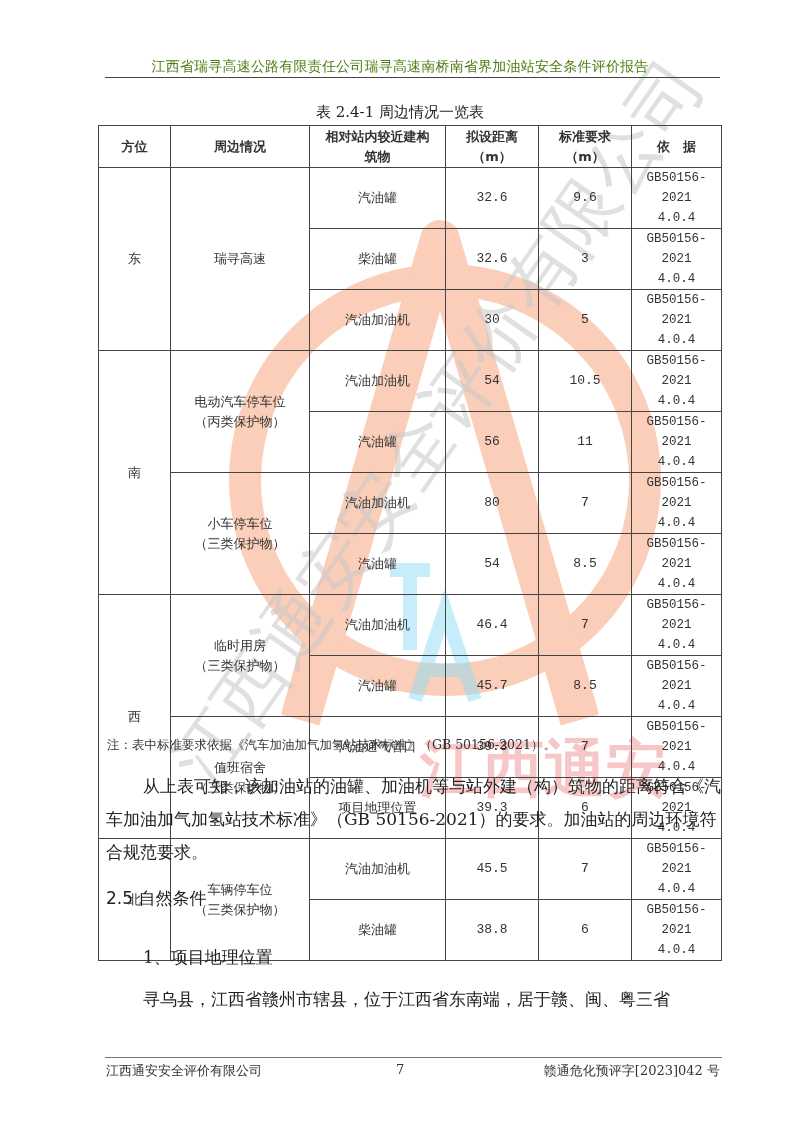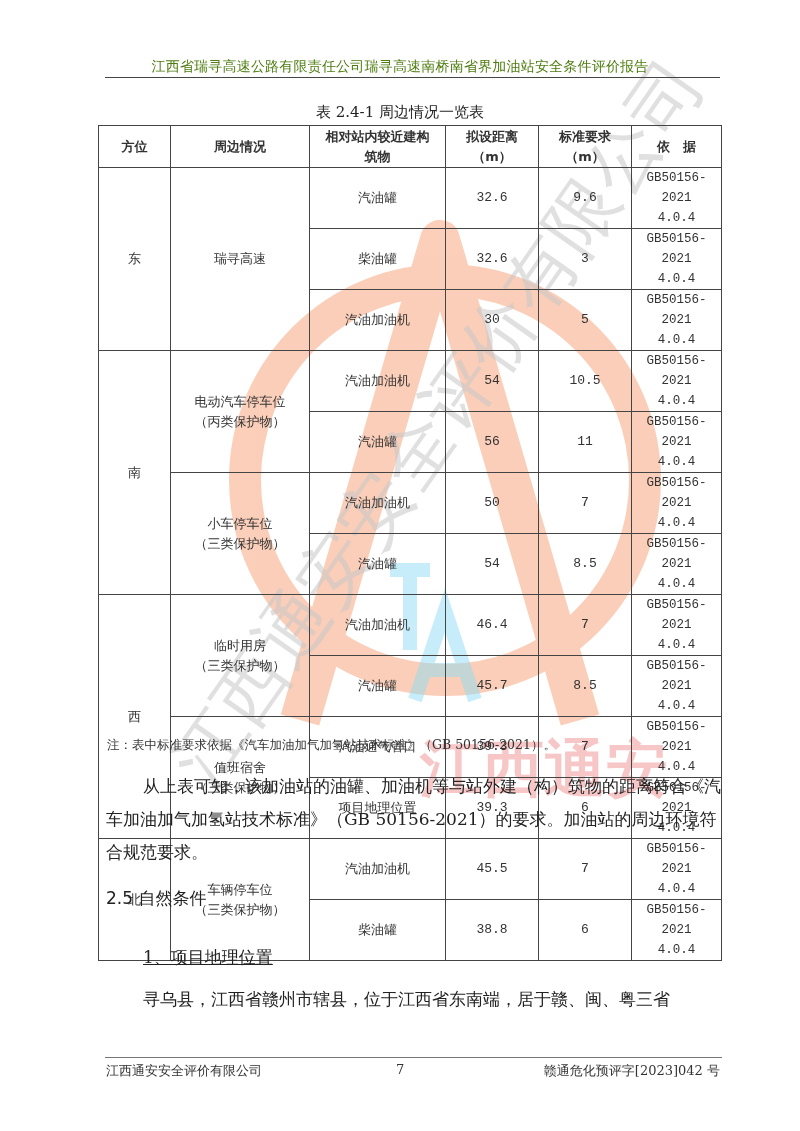--- a/index.html
+++ b/index.html
@@ -18,21 +18,21 @@
   table.survey th { height:41px; font-weight:bold;
                  font-family:"DejaVu Sans","Liberation Sans",sans-serif; font-size:13px; line-height:20px; }
   table.survey td { height:41.6px; line-height:20px; }
   td.basis { font-family:"Liberation Mono","DejaVu Sans Mono",monospace; font-size:12.5px; line-height:21px; }
   td.num { font-family:"Liberation Mono","DejaVu Sans Mono",monospace; font-size:13px; }
   .note { position:absolute; left:107px; top:737px; font-size:12.5px; color:#333; }
   .para { position:absolute; left:106px; width:620px; font-size:17px; line-height:33px; color:#222; }
   .para1 { top:770px; text-indent:37px; }
   .section { position:absolute; left:106px; top:887px; font-size:17px;
              font-family:"DejaVu Sans","Liberation Sans",sans-serif; color:#222; }
-  .sub { position:absolute; left:143px; top:946px; font-size:17px; color:#222;text-decoration:underline; }
+  .sub { position:absolute; left:143px; top:946px; font-size:17px; color:#222; }
   .para2 { position:absolute; left:143px; top:988px; font-size:17px; color:#222; }
   .footer-rule { position:absolute; left:105px; right:78px; top:1057px; border-top:1.5px solid #777; }
   .footer-left { position:absolute; left:106px; top:1062px; font-size:13px; color:#333; }
   .footer-center { position:absolute; left:396px; top:1062px; font-size:13px; color:#333; }
   .footer-right { position:absolute; right:80px; top:1062px; font-size:13px; color:#333; }
   .watermark { position:absolute; left:0; top:0; width:800px; height:1131px; pointer-events:none; }
 </style>
 </head>
 <body>
 
@@ -138,21 +138,21 @@
           <div>GB50156-2021</div>
           <div>4.0.4</div>
         </td>
     </tr>
     <tr>
       <td rowspan="2">
         <div>小车停车位</div>
         <div>（三类保护物）</div>
       </td>
       <td>汽油加油机</td>
-      <td class="num">50</td>
+      <td class="num">80</td>
       <td class="num">7</td>
       <td class="basis">
           <div>GB50156-2021</div>
           <div>4.0.4</div>
         </td>
     </tr>
     <tr>
       <td>汽油罐</td>
       <td class="num">54</td>
       <td class="num">8.5</td>

